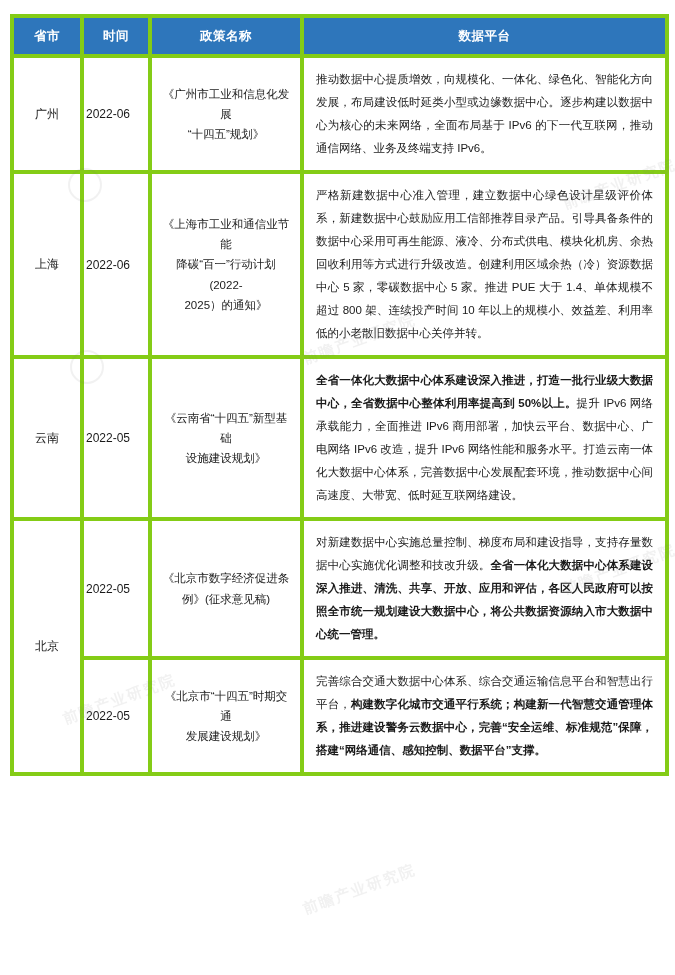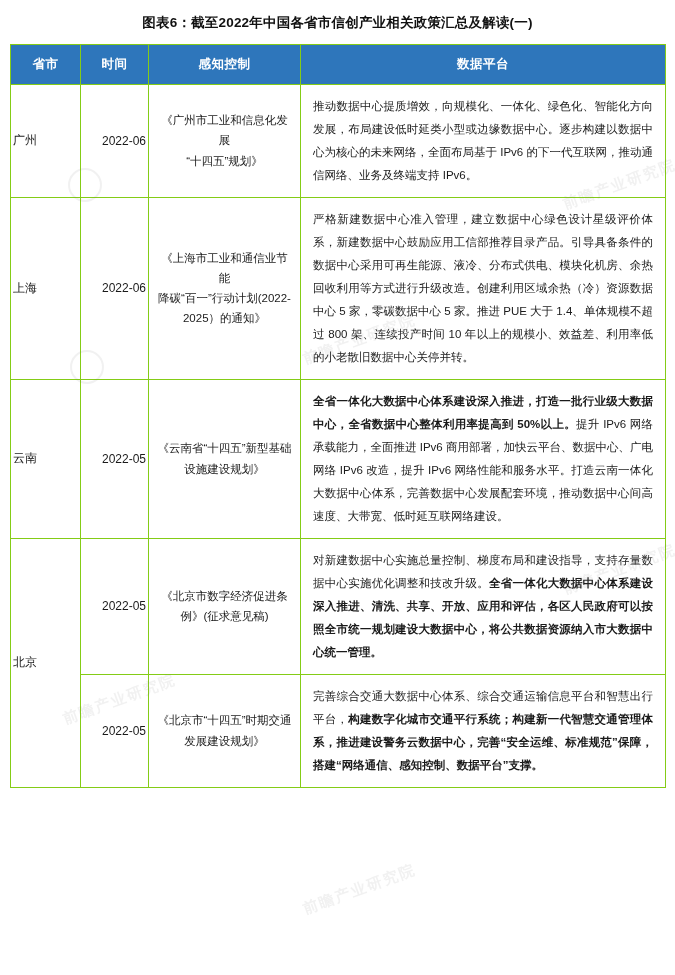--- a/index.html
+++ b/index.html
@@ -30,46 +30,46 @@
     margin: 0 0 12px 0;
     line-height: 1.3;
   }
   table.policy {
     width: 655px;
     border-collapse: collapse;
     table-layout: fixed;
     margin: 0 auto;
   }
   table.policy th, table.policy td {
-    border: 1px solid #84cc16;
+    border: 4px solid #84cc16;
     vertical-align: middle;
     box-sizing: border-box;
   }
   thead th {
     background: #2e76bb;
     color: #ffffff;
     font-size: 12.5px;
     font-weight: bold;
     height: 40px;
     text-align: center;
     letter-spacing: 0.5px;
   }
   col.c-prov { width: 70px; }
   col.c-time { width: 68px; }
   col.c-name { width: 152px; }
   col.c-body { width: 365px; }
 
   td.prov {
-    text-align: left;
+    text-align: center;
     font-size: 12px;
     color: #1a1a1a;
     padding: 4px 2px;
   }
   td.time {
-    text-align: right;
+    text-align: left;
     font-size: 12px;
     color: #1a1a1a;
     padding: 4px 2px;
   }
   td.name {
     text-align: center;
     font-size: 11.5px;
     color: #1a1a1a;
     padding: 6px 8px;
     line-height: 1.75;
@@ -102,34 +102,33 @@
     border: 2px solid rgba(120,120,120,0.10);
     border-radius: 50%;
     pointer-events: none;
   }
 </style>
 </head>
 <body>
 
 <div class="page">
 
-  <div class="title">图表6：截至2022年中国各省市信创产业相关政策汇总及解读(一)</div>
 
   <table class="policy">
     <colgroup>
       <col class="c-prov">
       <col class="c-time">
       <col class="c-name">
       <col class="c-body">
     </colgroup>
     <thead>
       <tr>
         <th>省市</th>
         <th>时间</th>
-        <th>感知控制</th>
+        <th>政策名称</th>
         <th>数据平台</th>
       </tr>
     </thead>
     <tbody>
 
       <tr>
         <td class="prov">广州</td>
         <td class="time">2022-06</td>
         <td class="name">《广州市工业和信息化发展<br>“十四五”规划》</td>
         <td class="body">推动数据中心提质增效，向规模化、一体化、绿色化、智能化方向发展，布局建设低时延类小型或边缘数据中心。逐步构建以数据中心为核心的未来网络，全面布局基于 IPv6 的下一代互联网，推动通信网络、业务及终端支持 IPv6。</td>

